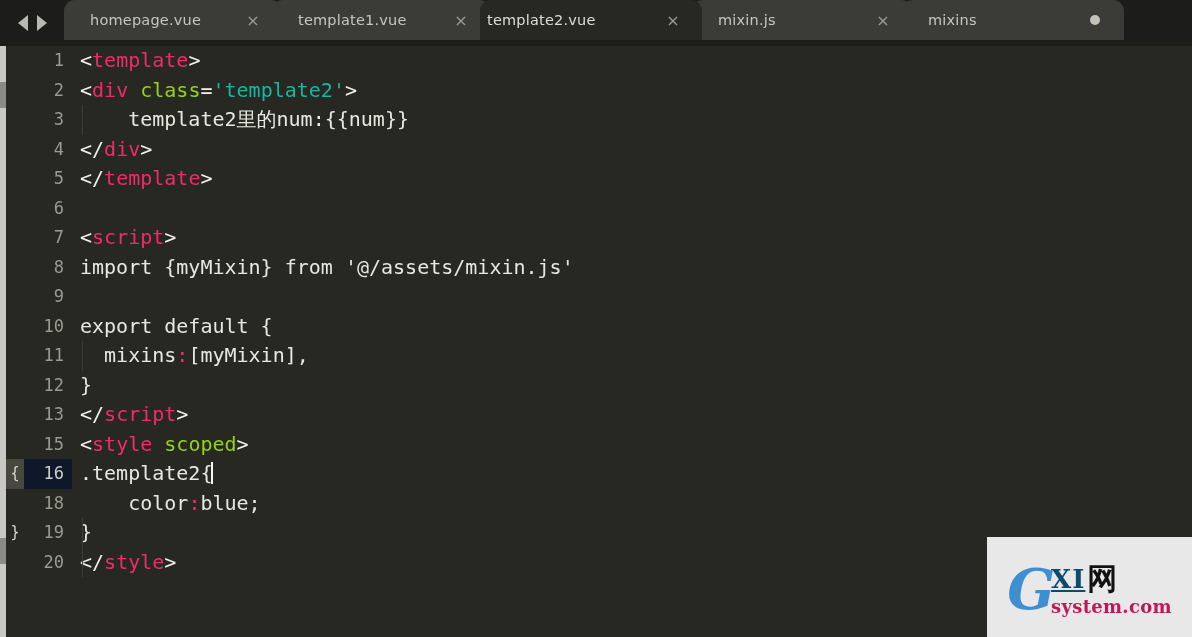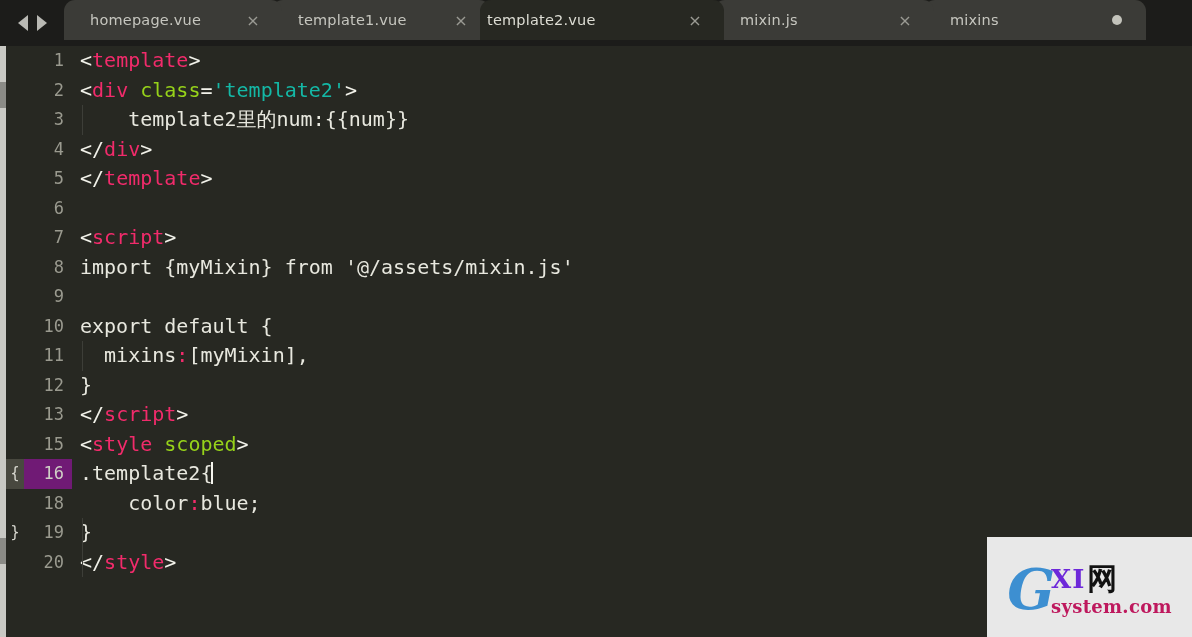--- a/index.html
+++ b/index.html
@@ -72,21 +72,21 @@
     padding: 0 0 0 26px;
     background: #3b3b37;
     border-radius: 11px 11px 0 0;
     margin-right: -10px;
     flex: 0 0 auto;
     cursor: pointer;
     color: #bdbdb6;
   }
   .tab.t0 { width: 218px; z-index: 5; }
   .tab.t1 { width: 218px; z-index: 4; }
-  .tab.t2 { width: 244px; z-index: 9; background: #272822; padding-left: 7px; }
+  .tab.t2 { width: 222px; z-index: 9; background: #272822; padding-left: 7px; }
   .tab.t3 { width: 220px; z-index: 3; }
   .tab.t4 { width: 222px; z-index: 2; }
 
   .tab-label {
     font-family: "DejaVu Sans", "Liberation Sans", sans-serif;
     font-size: 14.5px;
     letter-spacing: .2px;
     white-space: nowrap;
     overflow: hidden;
     color: #c6c6bf;
@@ -157,21 +157,21 @@
     width: 1186px; height: 591px;
   }
 
   .row {
     position: relative;
     height: 29.5px;
     display: flex;
     align-items: center;
     white-space: pre;
   }
-  .row.current .gutter { background: #701a75; }
+  .row.current .gutter { background: #0f172a; }
   .row.current .fold   { background: #48483f; }
 
   .fold {
     width: 18px;
     height: 29.5px;
     line-height: 29.5px;
     text-align: center;
     font-family: "DejaVu Sans Mono", "Liberation Mono", monospace;
     font-size: 15px;
     color: #d8d8d0;
@@ -260,23 +260,24 @@
     margin-left: -2px;
   }
   .wm-top {
     display: flex;
     align-items: center;
   }
   .wm-xi {
     font-family: "DejaVu Serif", "Liberation Serif", serif;
     font-size: 26px;
     font-weight: 700;
-    color: #6d28d9;
+    color: #0c4a6e;
     letter-spacing: 1px;
     line-height: 1;
+    text-decoration: underline;
   }
   .wm-cn {
     font-family: "DejaVu Sans", "Liberation Sans", sans-serif;
     font-size: 30px;
     font-weight: 700;
     color: #111;
     line-height: 1;
     margin-left: 2px;
   }
   .wm-bottom {

